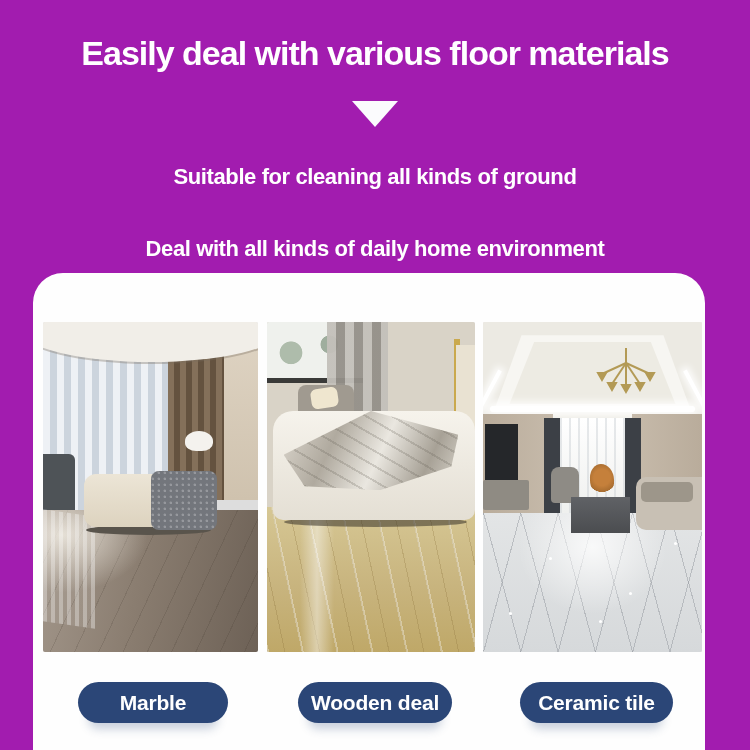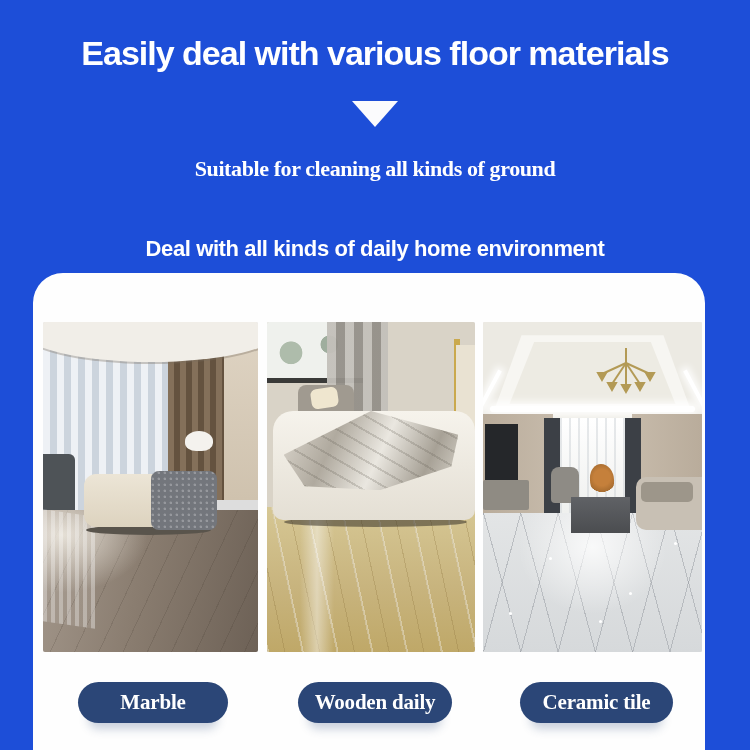--- a/index.html
+++ b/index.html
@@ -1,30 +1,30 @@
 <!DOCTYPE html>
 <html><head>
 <meta charset="utf-8">
 <style>
   html,body{margin:0;padding:0;}
   .stage{position:relative;width:750px;height:750px;overflow:hidden;
-         background:#1d4ed8;font-family:"Liberation Sans",sans-serif;}
+         background:#a21caf;font-family:"Liberation Sans",sans-serif;}
   
   .title{position:absolute;top:34px;left:0;right:0;text-align:center;
          color:#fff;font-size:34px;font-weight:700;letter-spacing:-1px;white-space:nowrap;}
   .tri{position:absolute;top:101px;left:50%;transform:translateX(-50%);
        width:0;height:0;border-left:23px solid transparent;border-right:23px solid transparent;
        border-top:26px solid #fbfbfd;}
   .sub{position:absolute;left:0;right:0;text-align:center;color:#fff;
        font-size:22px;font-weight:700;letter-spacing:-0.4px;white-space:nowrap;}
-  .sub1{top:156px;font-family:Liberation Serif, serif;}
+  .sub1{top:164px;}
   .sub2{top:197px;margin-top:39px;}
   
   .card{position:absolute;left:33px;top:273px;width:672px;height:477px;
-        background:#fefefe;border-radius:30px 30px 0 0;font-family:Liberation Serif, serif;}
+        background:#fefefe;border-radius:30px 30px 0 0;}
   
   .photo{position:absolute;top:49px;height:330px;overflow:hidden;border-radius:2px;background:#ddd;}
   .photo *{position:absolute;}
   .ph1{left:10px;width:215px;}
   .ph2{left:234px;width:208px;}
   .ph3{left:450px;width:219px;}
   
   .m-sheer{left:0;top:5%;width:68%;height:52%;
      background:repeating-linear-gradient(90deg,#eef1f5 0 7px,#ccd4dd 7px 14px);}
   .m-brown{left:58%;top:7%;width:27%;height:47%;
@@ -193,17 +193,17 @@
       <div class="t-fglow"></div>
       <div class="t-spark"></div>
       <div class="t-sofa"></div>
       <div class="t-cush"></div>
       <div class="t-arm"></div>
       <div class="t-plant"></div>
       <div class="t-table"></div>
     </div>
 
     <div class="pill pill1">Marble</div>
-    <div class="pill pill2">Wooden daily</div>
+    <div class="pill pill2">Wooden deal</div>
     <div class="pill pill3">Ceramic tile</div>
   </div>
 
 </div>
 
 </body></html>

